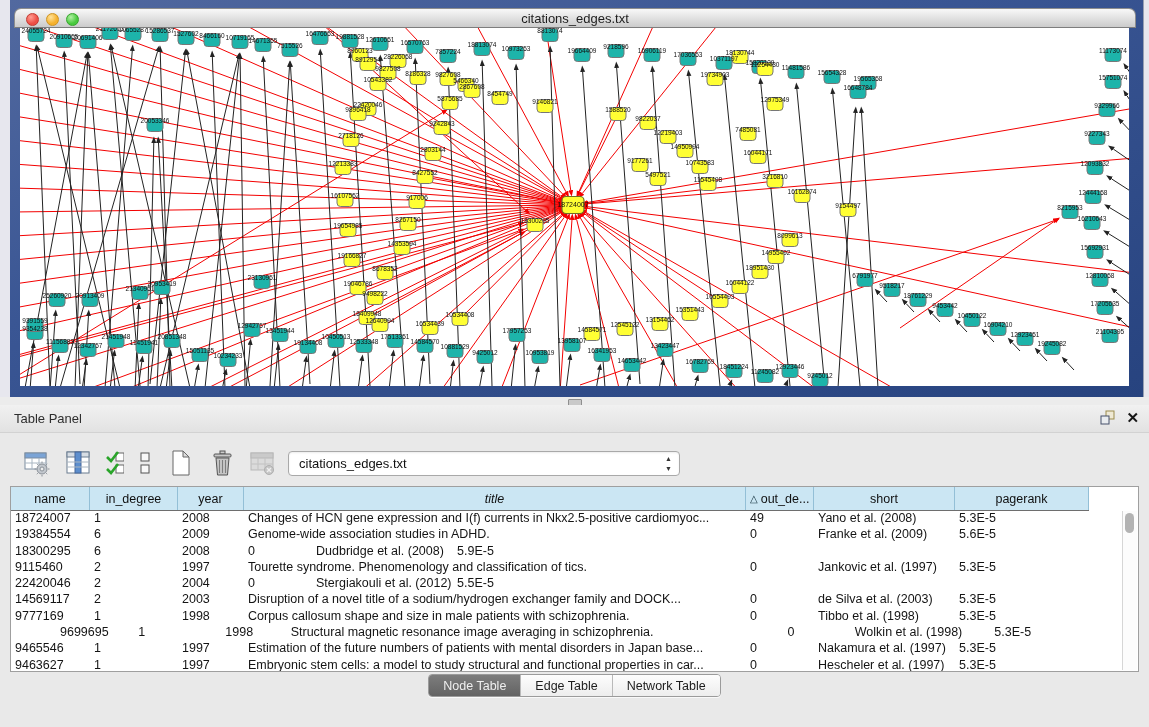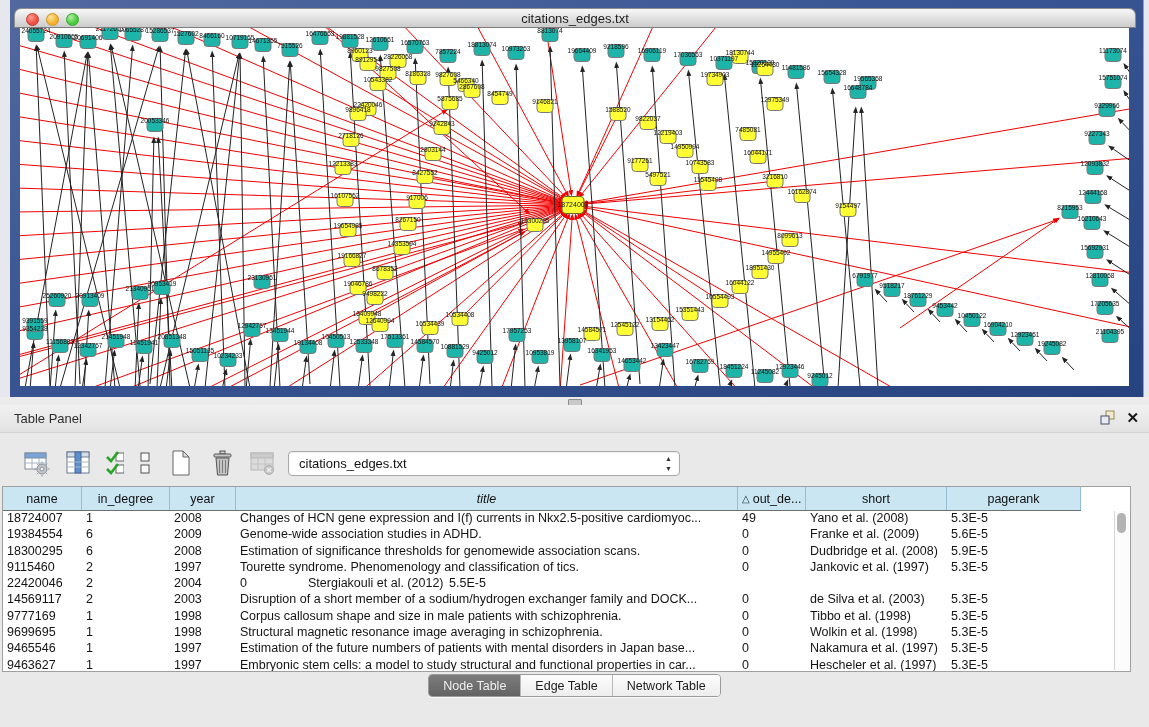--- a/index.html
+++ b/index.html
@@ -34,21 +34,21 @@
   .toolbar{position:absolute;left:0;top:33px;width:1149px;height:48px;}
   .tb-row{position:absolute;left:22px;top:10px;display:flex;align-items:center;gap:11px;}
   .tb-btn{width:30px;height:30px;display:flex;align-items:center;justify-content:center;}
   .tb-btn.narrow{width:20px;}
   .fx{font-family:"Liberation Serif",serif;font-style:italic;font-size:17px;color:#222;white-space:nowrap;}
   .fx .xs{font-size:11px;}
   .combo{position:absolute;left:288px;top:13px;width:392px;height:25px;background:#ffffff;border:1px solid #a9a9a9;border-radius:4px;box-sizing:border-box;box-shadow:inset 0 1px 2px rgba(0,0,0,.08);}
   .combo-text{position:absolute;left:10px;top:4px;font-size:13px;color:#111;}
   .combo-arrows{position:absolute;right:7px;top:2px;font-size:7px;color:#333;line-height:10px;text-align:center;}
   
-  .tableWrap{position:absolute;left:2px;top:81px;width:1129px;height:186px;background:#ffffff;border:1px solid #9f9f9f;box-sizing:border-box;overflow:hidden;}
+  .tableWrap{position:absolute;left:10px;top:81px;width:1129px;height:186px;background:#ffffff;border:1px solid #9f9f9f;box-sizing:border-box;overflow:hidden;}
   .thead{position:absolute;left:0;top:0;height:23px;display:flex;border-bottom:1px solid #6e6e6e;background:#fdfdfd;}
   .th{box-sizing:border-box;height:23px;background:#cbe6f3;border-right:1px solid #93bfd6;font-size:12.5px;color:#101010;
       display:flex;align-items:center;justify-content:center;white-space:nowrap;overflow:hidden;}
   .th.sorted{justify-content:flex-start;padding-left:4px;}
   .sort-tri{font-size:10px;margin-right:3px;color:#13303c;}
   .tbody{position:absolute;left:0;top:23px;right:15px;bottom:0;}
   .tr{display:flex;height:16.3px;line-height:16.3px;font-size:12.5px;color:#141414;}
   .td{box-sizing:border-box;padding-left:4px;white-space:nowrap;overflow:hidden;}
   .vscroll{position:absolute;right:1px;top:24px;bottom:1px;width:14px;background:#fcfcfc;border-left:1px solid #d6d6d6;}
   .vthumb{position:absolute;left:2px;top:2px;width:9px;height:20px;background:#b3b3b3;border-radius:5px;}
@@ -652,21 +652,20 @@
             <div class="td" style="width: 66px;">2009</div>
             <div class="td" style="width: 502px;">Genome-wide association studies in ADHD.</div>
             <div class="td" style="width: 68px;">0</div>
             <div class="td" style="width: 141px;">Franke et al. (2009)</div>
             <div class="td" style="width: 134px;">5.6E-5</div>
           </div>
           <div class="tr">
             <div class="td" style="width: 79px;">18300295</div>
             <div class="td" style="width: 88px;">6</div>
             <div class="td" style="width: 66px;">2008</div>
-            <div class="td" style="width: 502px;">Estimation of significance thresholds for genomewide association scans.</div>
             <div class="td" style="width: 68px;">0</div>
             <div class="td" style="width: 141px;">Dudbridge et al. (2008)</div>
             <div class="td" style="width: 134px;">5.9E-5</div>
           </div>
           <div class="tr">
             <div class="td" style="width: 79px;">9115460</div>
             <div class="td" style="width: 88px;">2</div>
             <div class="td" style="width: 66px;">1997</div>
             <div class="td" style="width: 502px;">Tourette syndrome. Phenomenology and classification of tics.</div>
             <div class="td" style="width: 68px;">0</div>
@@ -678,36 +677,36 @@
             <div class="td" style="width: 88px;">2</div>
             <div class="td" style="width: 66px;">2004</div>
             <div class="td" style="width: 68px;">0</div>
             <div class="td" style="width: 141px;">Stergiakouli et al. (2012)</div>
             <div class="td" style="width: 134px;">5.5E-5</div>
           </div>
           <div class="tr">
             <div class="td" style="width: 79px;">14569117</div>
             <div class="td" style="width: 88px;">2</div>
             <div class="td" style="width: 66px;">2003</div>
-            <div class="td" style="width: 502px;">Disruption of a short member of a sodium/hydrogen exchanger family and DOCK...</div>
+            <div class="td" style="width: 502px;">Disruption of a novel title of a sodium/hydrogen exchanger family and DOCK...</div>
             <div class="td" style="width: 68px;">0</div>
             <div class="td" style="width: 141px;">de Silva et al. (2003)</div>
             <div class="td" style="width: 134px;">5.3E-5</div>
           </div>
           <div class="tr">
             <div class="td" style="width: 79px;">9777169</div>
             <div class="td" style="width: 88px;">1</div>
             <div class="td" style="width: 66px;">1998</div>
             <div class="td" style="width: 502px;">Corpus callosum shape and size in male patients with schizophrenia.</div>
             <div class="td" style="width: 68px;">0</div>
             <div class="td" style="width: 141px;">Tibbo et al. (1998)</div>
             <div class="td" style="width: 134px;">5.3E-5</div>
           </div>
           <div class="tr">
-            <div class="td" style="width: 79px;">9699695</div>
+            <div class="td" style="width: 79px; margin-left: 45px;">9699695</div>
             <div class="td" style="width: 88px;">1</div>
             <div class="td" style="width: 66px;">1998</div>
             <div class="td" style="width: 502px;">Structural magnetic resonance image averaging in schizophrenia.</div>
             <div class="td" style="width: 68px;">0</div>
             <div class="td" style="width: 141px;">Wolkin et al. (1998)</div>
             <div class="td" style="width: 134px;">5.3E-5</div>
           </div>
           <div class="tr">
             <div class="td" style="width: 79px;">9465546</div>
             <div class="td" style="width: 88px;">1</div>

